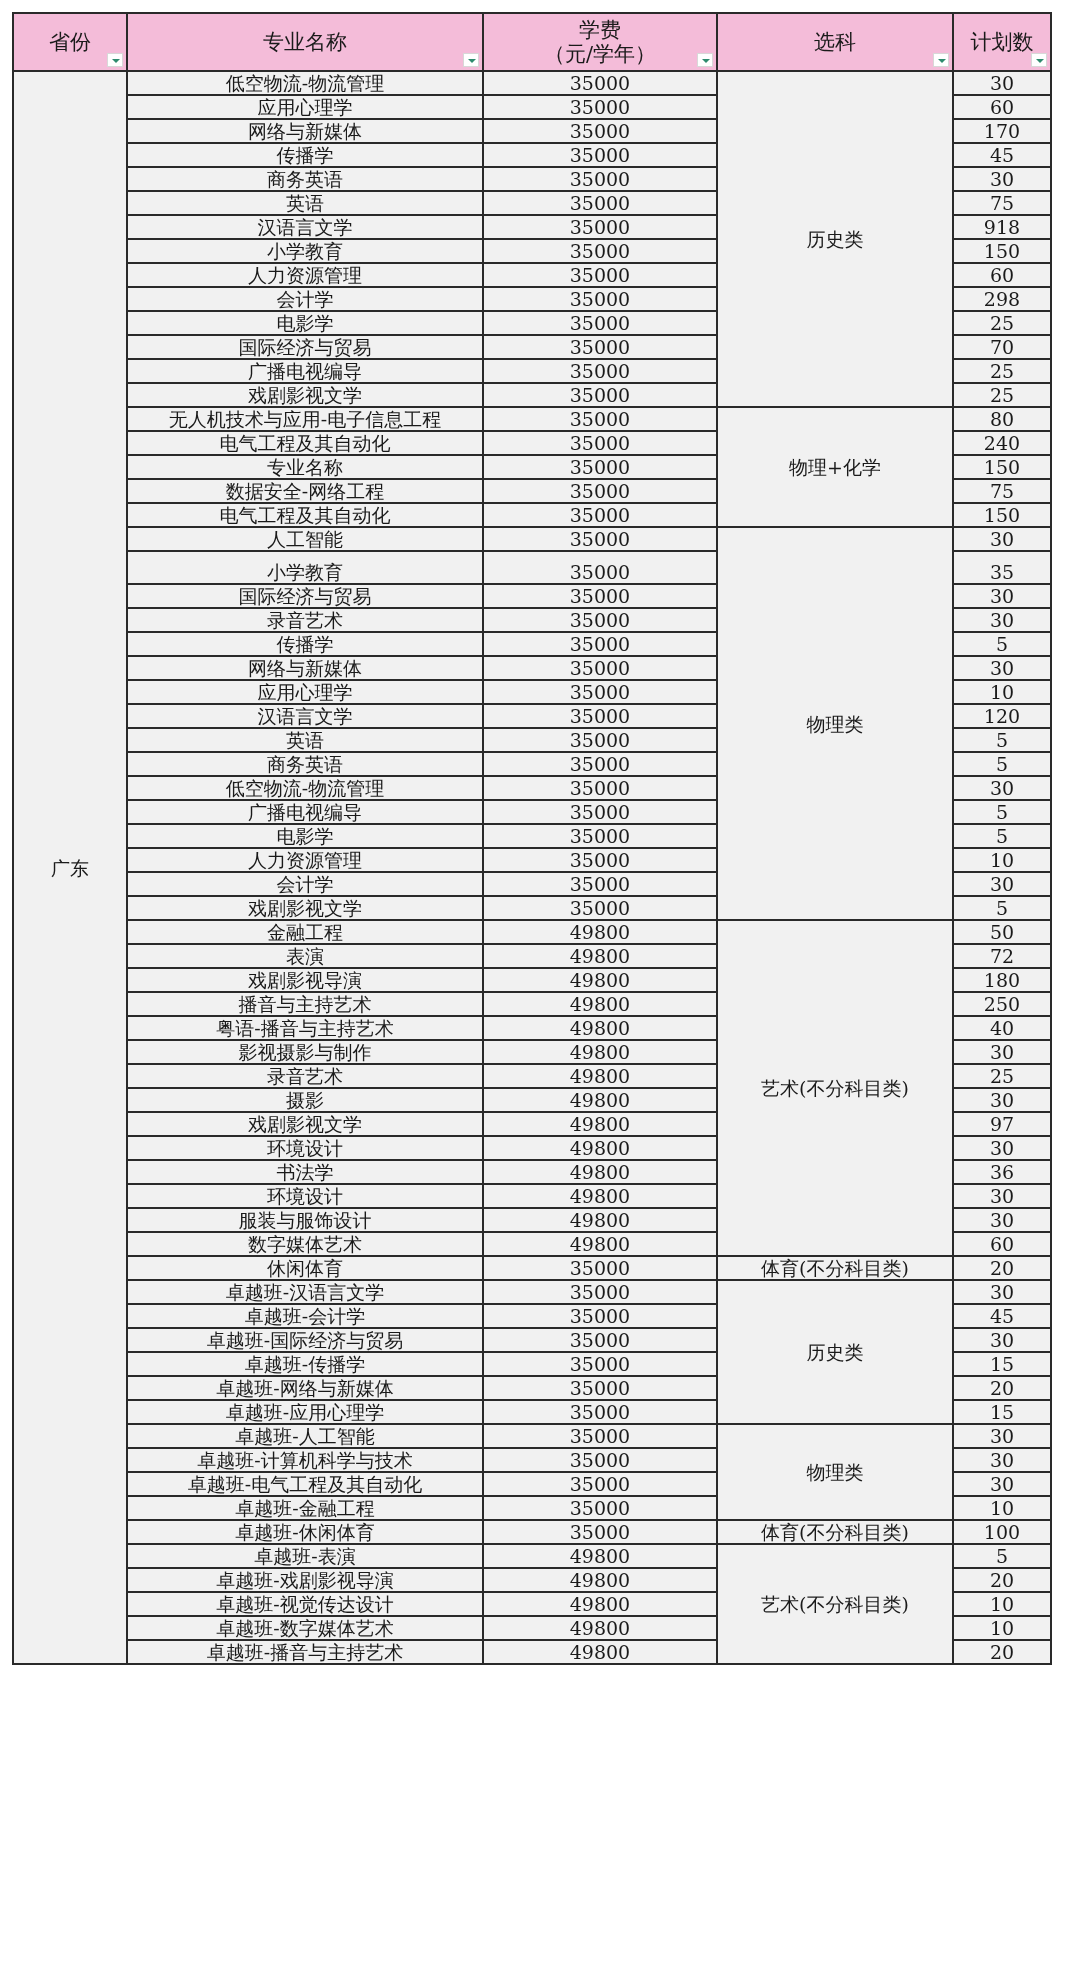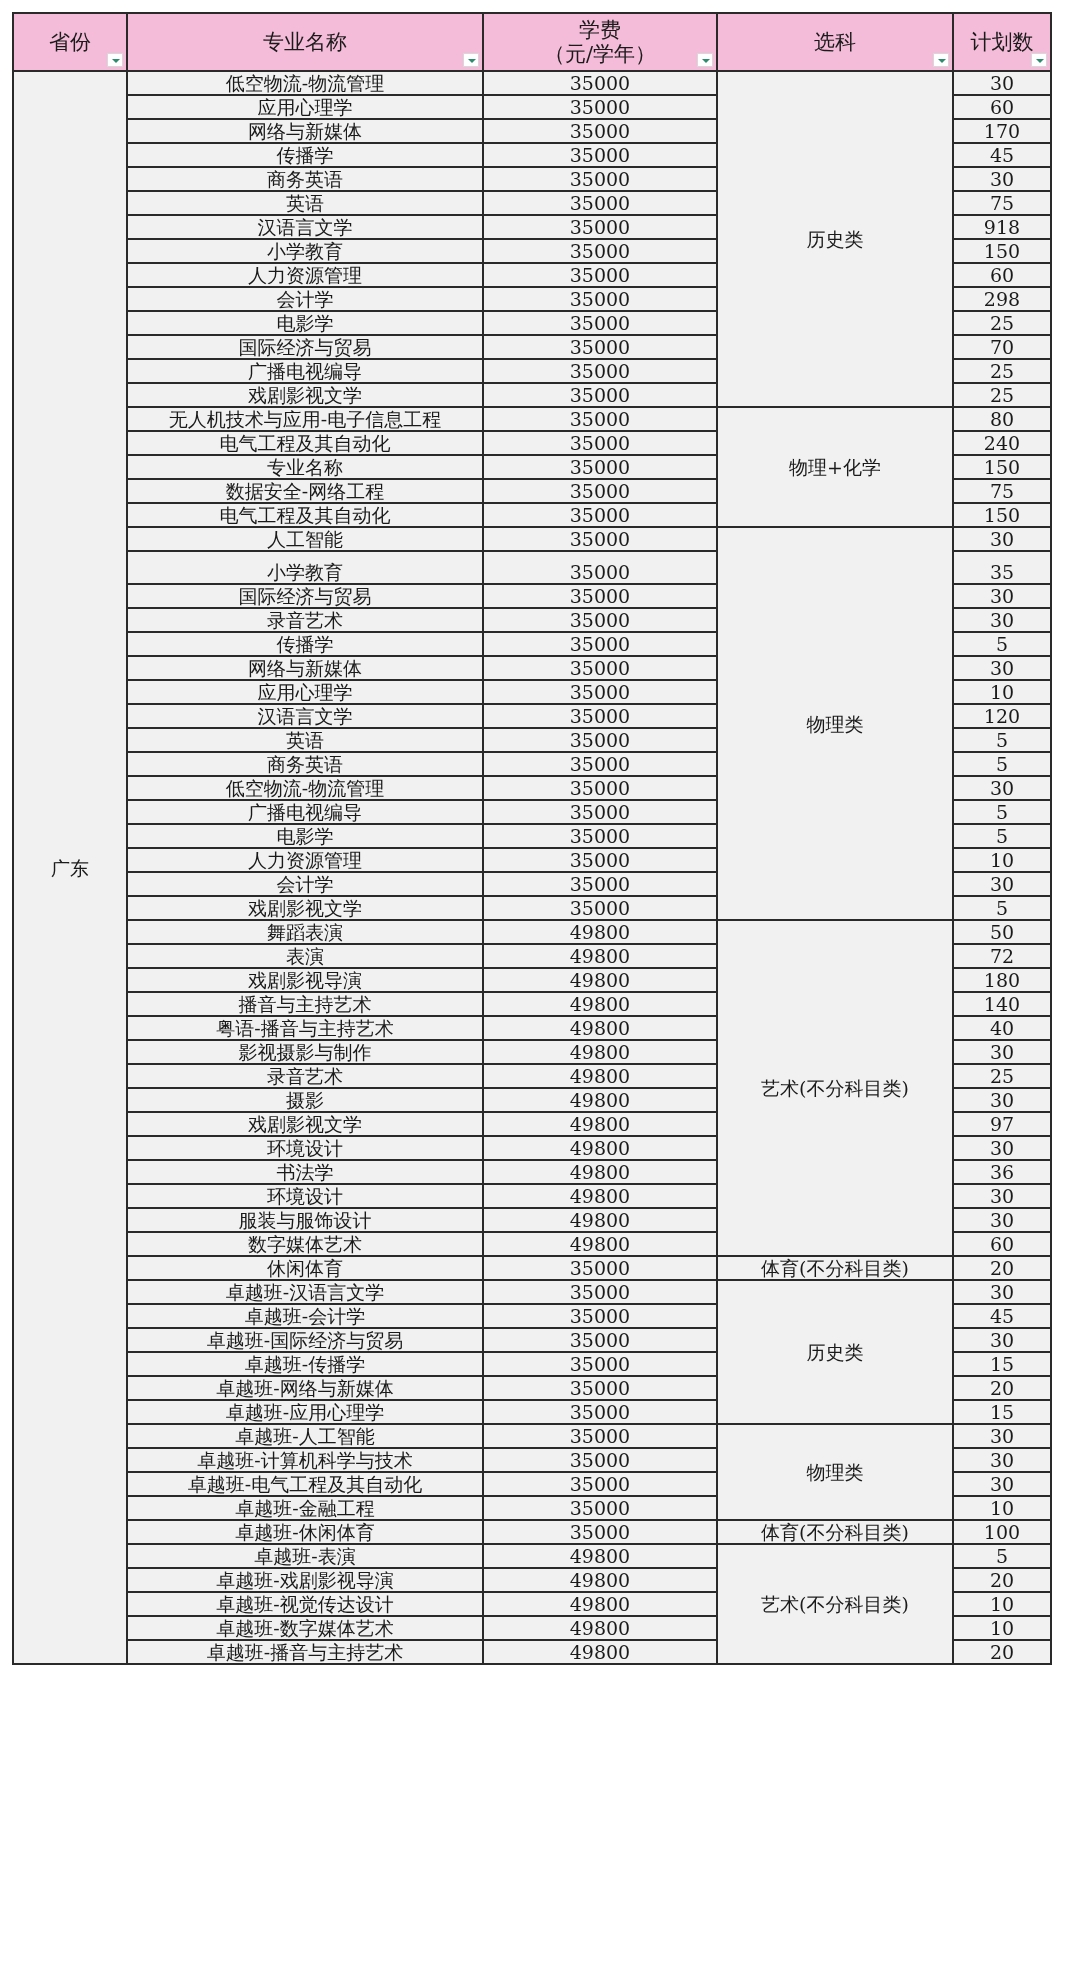--- a/index.html
+++ b/index.html
@@ -234,39 +234,39 @@
         <td>会计学</td>
         <td>35000</td>
         <td>30</td>
       </tr>
       <tr>
         <td>戏剧影视文学</td>
         <td>35000</td>
         <td>5</td>
       </tr>
       <tr>
-        <td>舞蹈表演</td>
+        <td>金融工程</td>
         <td>49800</td>
         <td class="merged" rowspan="14">艺术(不分科目类)</td>
         <td>50</td>
       </tr>
       <tr>
         <td>表演</td>
         <td>49800</td>
         <td>72</td>
       </tr>
       <tr>
         <td>戏剧影视导演</td>
         <td>49800</td>
         <td>180</td>
       </tr>
       <tr>
         <td>播音与主持艺术</td>
         <td>49800</td>
-        <td>140</td>
+        <td>250</td>
       </tr>
       <tr>
         <td>粤语-播音与主持艺术</td>
         <td>49800</td>
         <td>40</td>
       </tr>
       <tr>
         <td>影视摄影与制作</td>
         <td>49800</td>
         <td>30</td>

